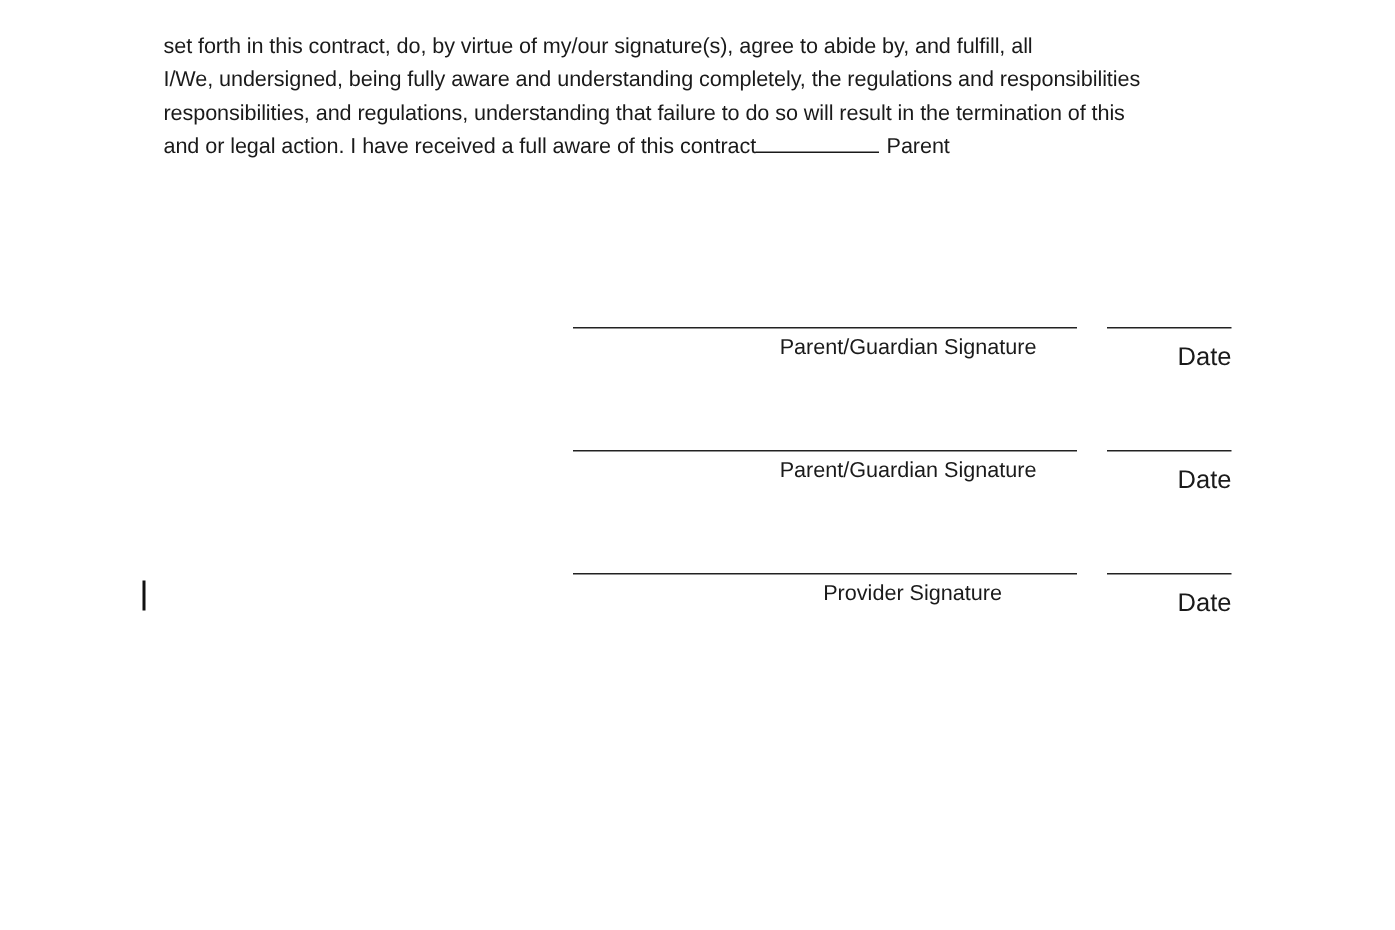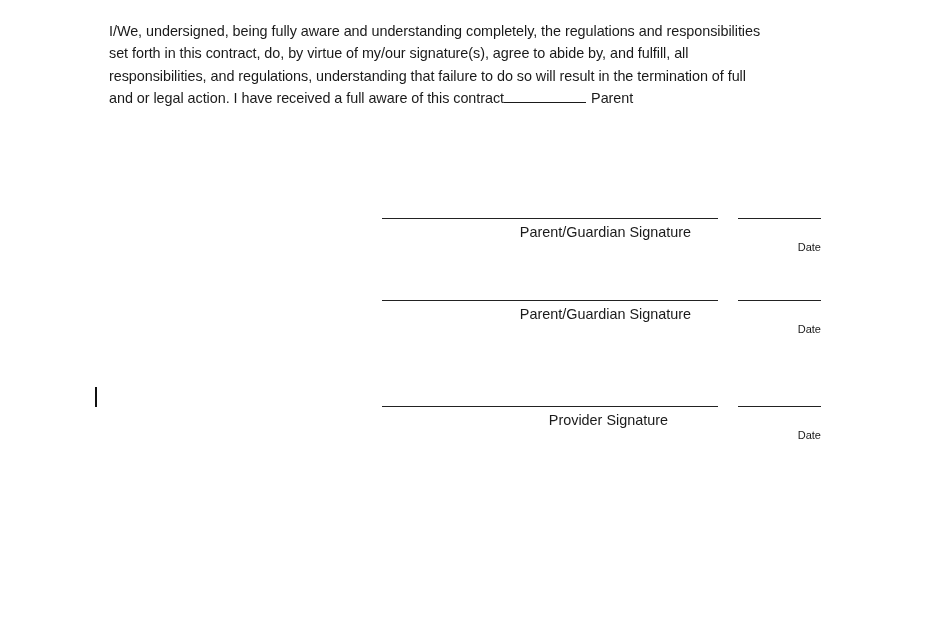--- a/index.html
+++ b/index.html
@@ -71,62 +71,62 @@
       right: 131px;
       font-size: 14.4px;
       line-height: 18px;
       white-space: nowrap;
     }
     .sig-label.provider {
       right: 154px;
     }
     .date-label {
       position: absolute;
-      top: 20px;
+      top: 11px;
       right: 1px;
-      font-size: 11px;
+      font-size: 17px;
       line-height: 18px;
       white-space: nowrap;
     }
     .text-cursor {
       position: absolute;
       left: 95px;
       top: 387px;
       width: 1.5px;
       height: 20px;
       background: #111;
     }
   </style>
 </head>
 <body>
 
 <div class="page">
 
   <p class="agreement">
+    <span class="line">set forth in this contract, do, by virtue of my/our signature(s), agree to abide by, and fulfill, all</span>
     <span class="line">I/We, undersigned, being fully aware and understanding completely, the regulations and responsibilities</span>
-    <span class="line">set forth in this contract, do, by virtue of my/our signature(s), agree to abide by, and fulfill, all</span>
-    <span class="line">responsibilities, and regulations, understanding that failure to do so will result in the termination of full</span>
+    <span class="line">responsibilities, and regulations, understanding that failure to do so will result in the termination of this</span>
     <span class="line"><span>and or legal action. I have received a full aware of this contract</span><span class="blank"></span><span>Parent</span></span>
   </p>
 
   <div class="sig-block" style="top:218px;">
     <div class="sig-line"></div>
     <div class="date-line"></div>
     <span class="sig-label">Parent/Guardian Signature</span>
     <span class="date-label">Date</span>
   </div>
 
   <div class="sig-block" style="top:300px;">
     <div class="sig-line"></div>
     <div class="date-line"></div>
     <span class="sig-label">Parent/Guardian Signature</span>
     <span class="date-label">Date</span>
   </div>
 
-  <div class="sig-block" style="top:382px;margin-top:24px;">
+  <div class="sig-block" style="top:382px;">
     <div class="sig-line"></div>
     <div class="date-line"></div>
     <span class="sig-label provider">Provider Signature</span>
     <span class="date-label">Date</span>
   </div>
 
   <div class="text-cursor"></div>
 
 </div>
 

